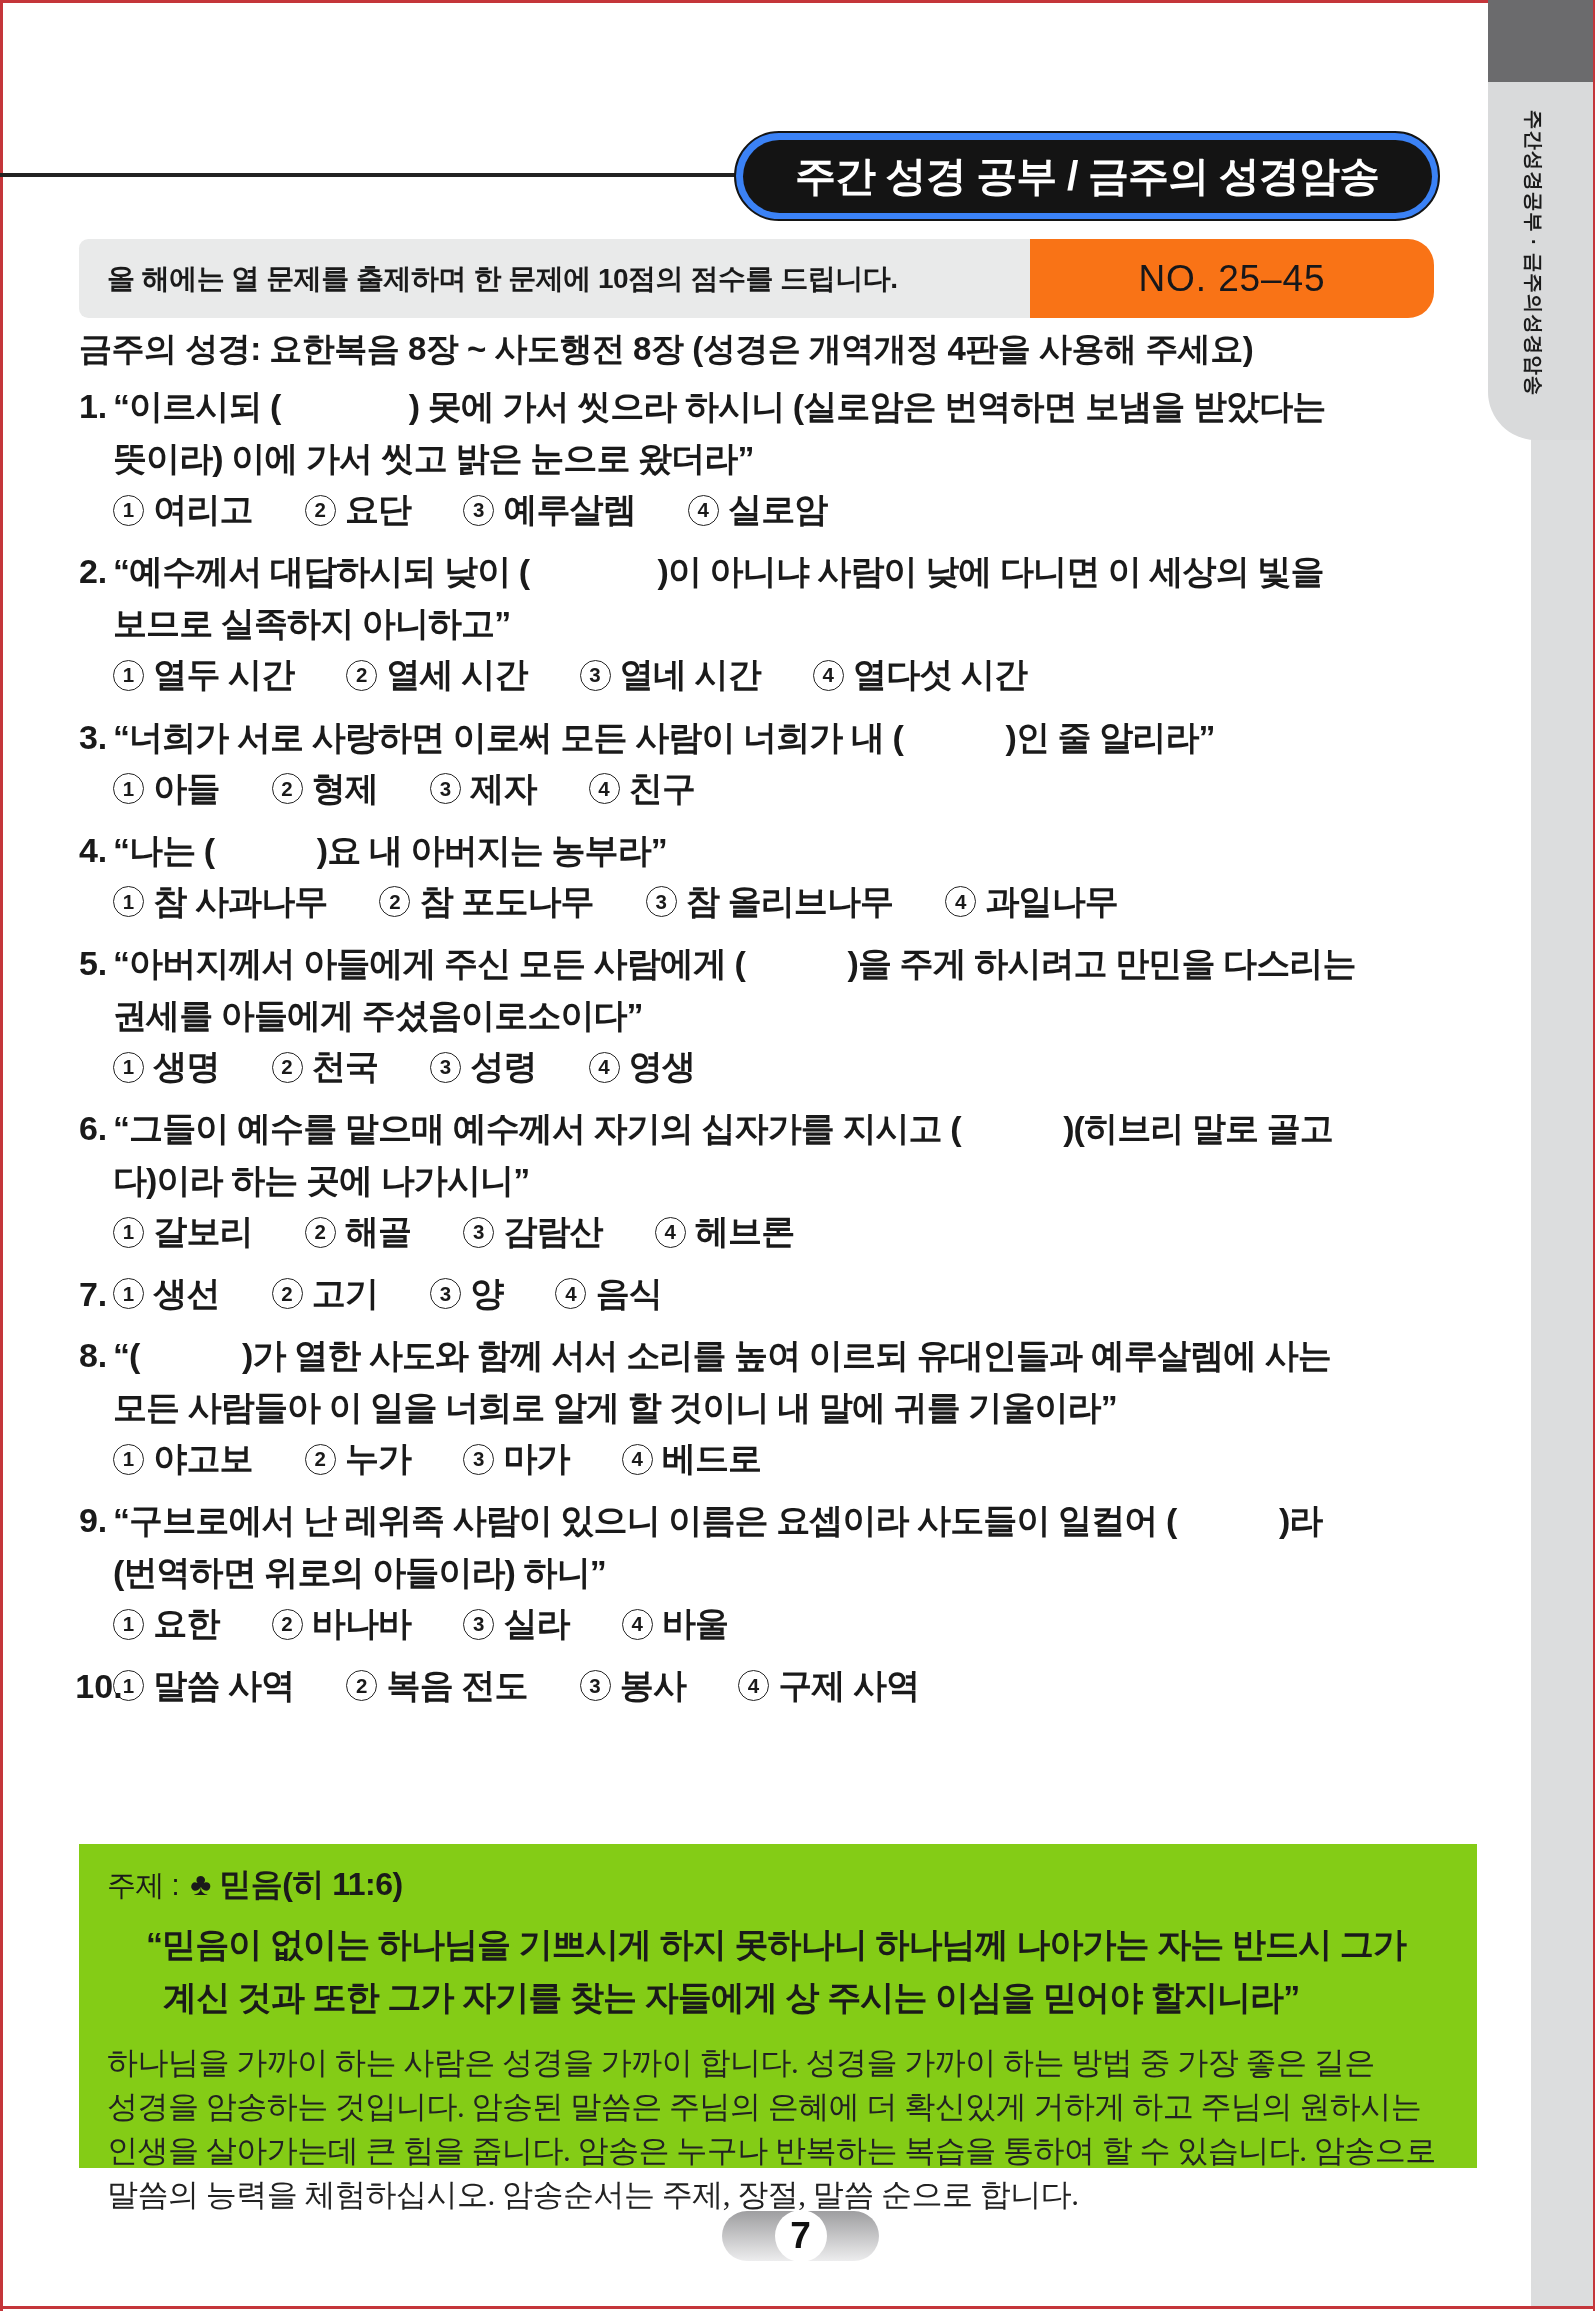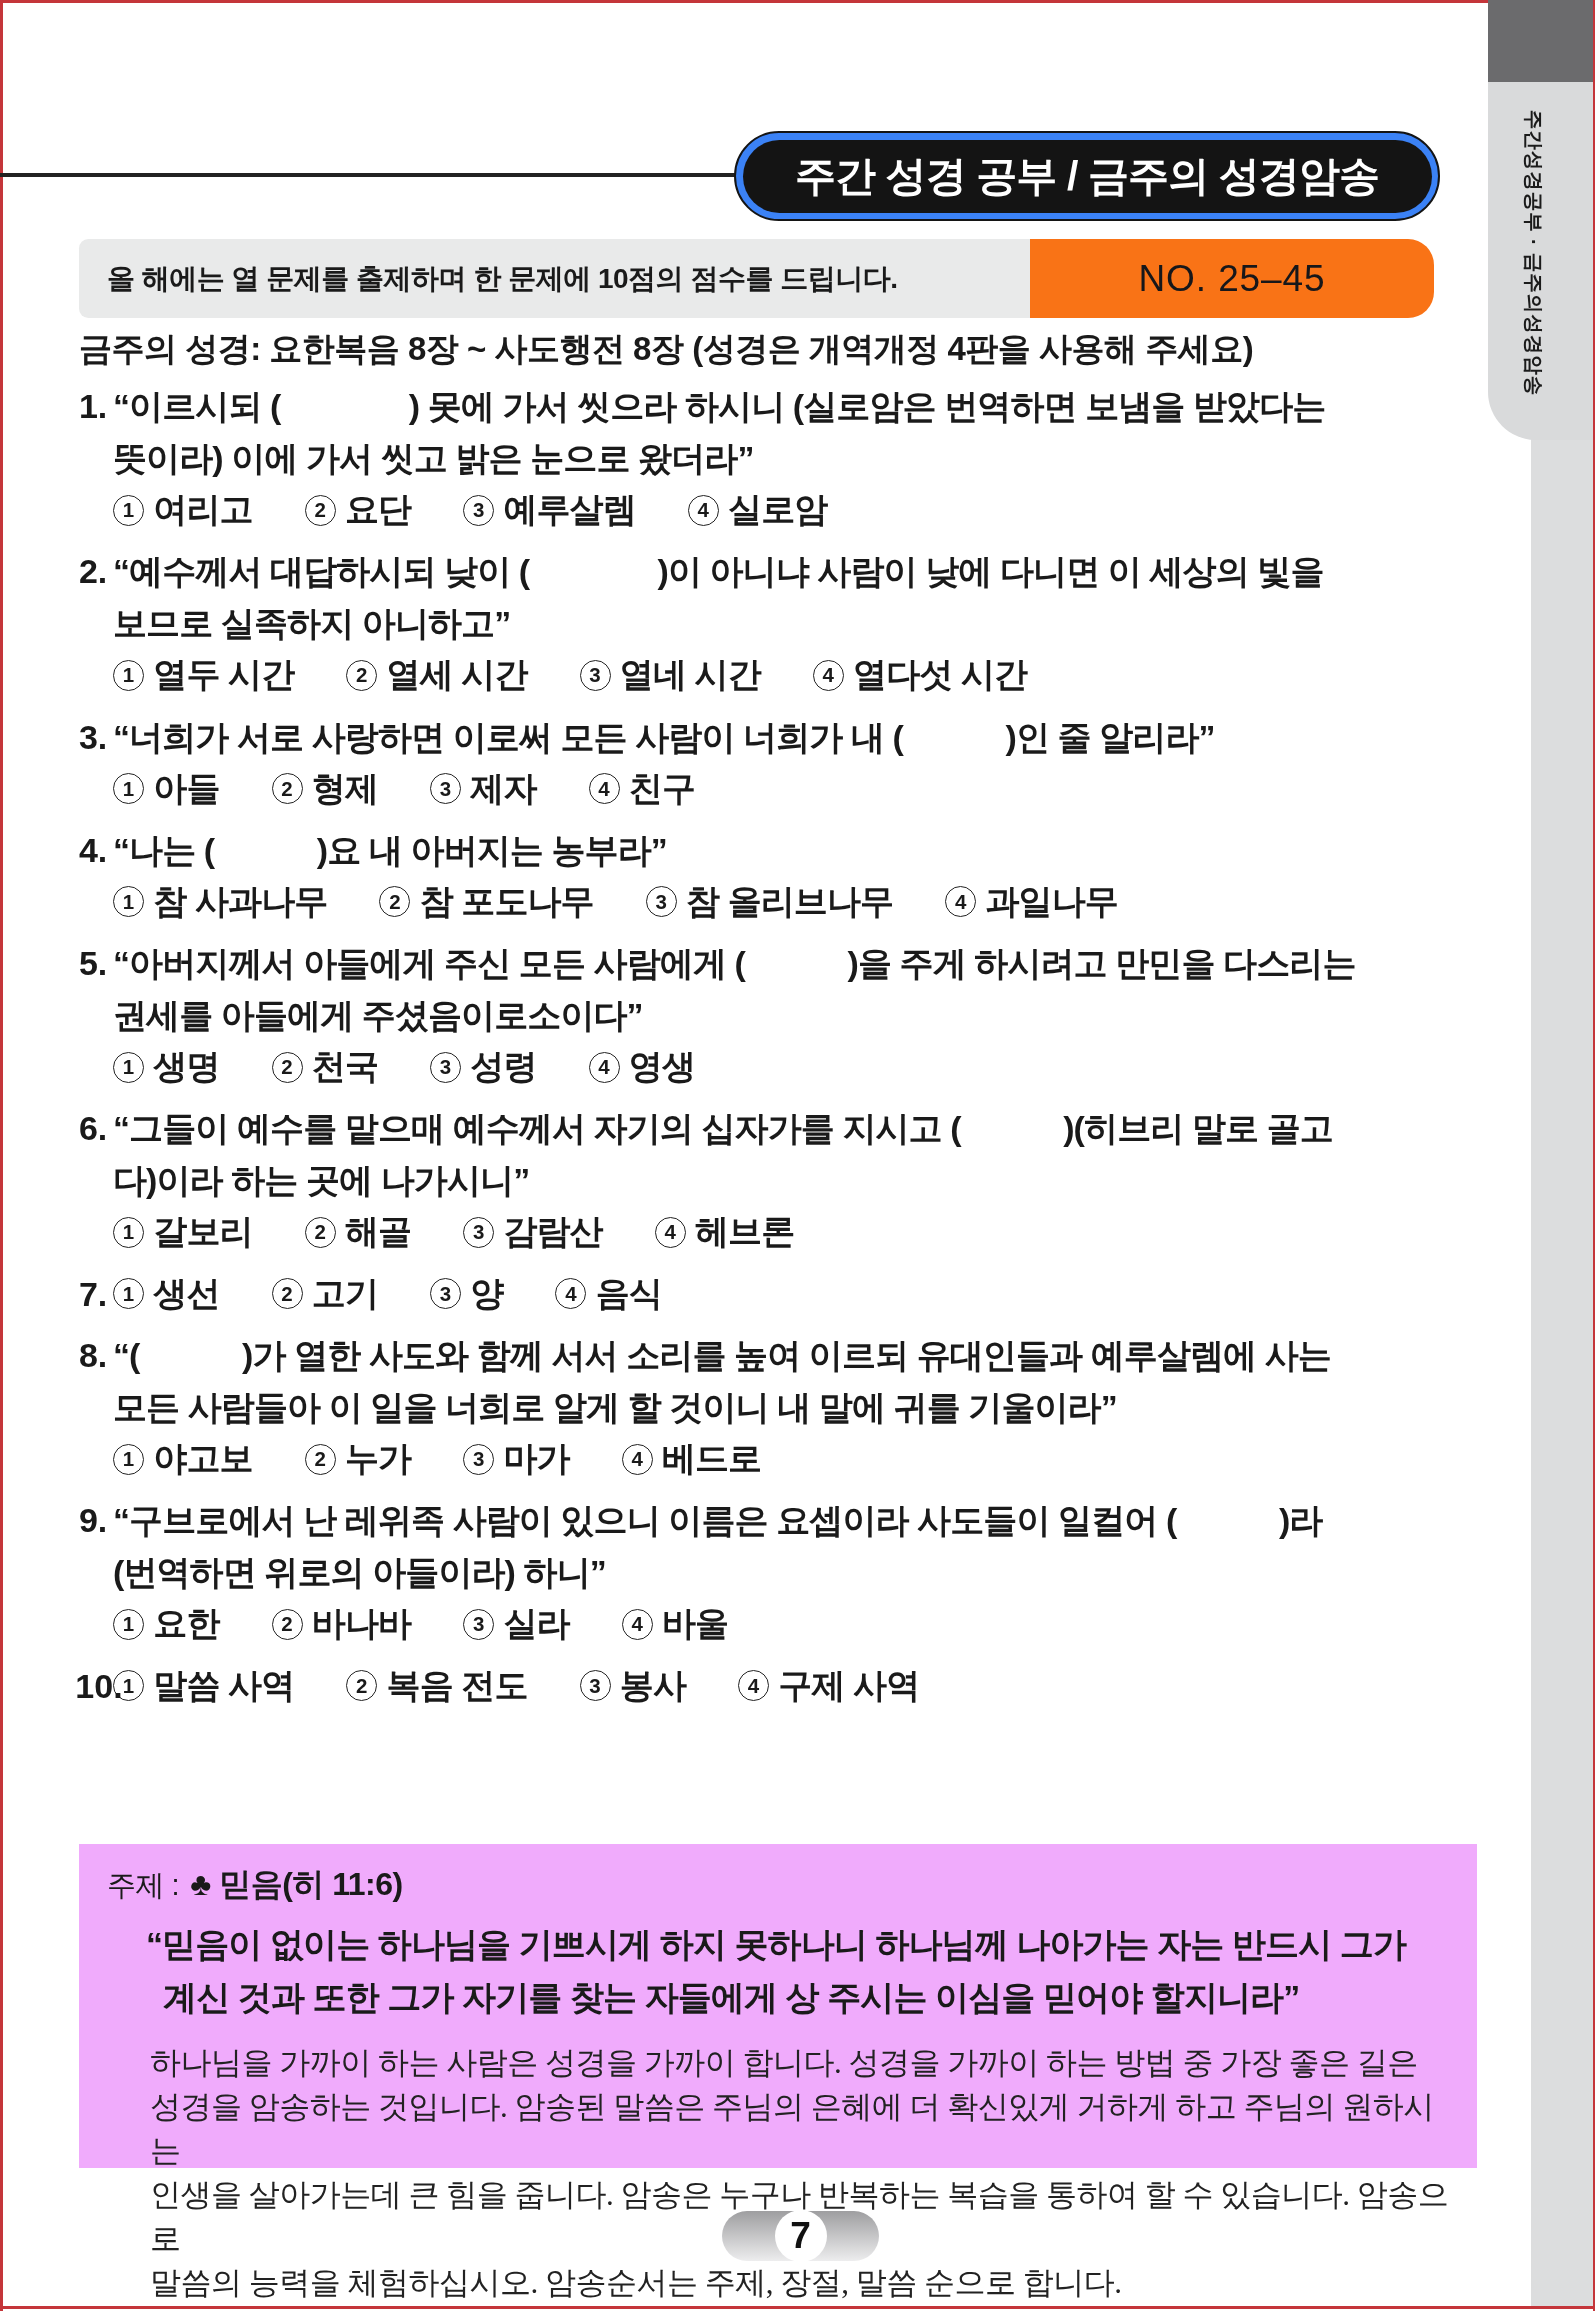--- a/index.html
+++ b/index.html
@@ -63,34 +63,34 @@
   .opt{display:flex;align-items:center;margin-right:52px;}
   .opt-num{
     flex:0 0 auto;width:31px;height:31px;border:1.9px solid #222;border-radius:50%;
     display:inline-flex;align-items:center;justify-content:center;
     font-size:20.5px;font-weight:600;margin-right:9.3px;box-sizing:border-box;
   }
   .opt-label{font-size:34px;font-weight:700;letter-spacing:-0.9px;white-space:nowrap;}
 
   
   .theme-box{
-    position:absolute;left:79px;top:1844px;width:1398px;height:324px;background:#f0abfc;
+    position:absolute;left:79px;top:1844px;width:1398px;height:324px;background:#84cc16;
     box-sizing:border-box;padding:18.6px 28px 0 28px;
   }
   .theme-head{display:flex;align-items:baseline;}
   .theme-label{font-size:29px;font-weight:400;letter-spacing:-0.5px;margin-right:11.2px;}
   .theme-title{font-size:32px;font-weight:800;letter-spacing:-0.5px;}
   .theme-verse{
     margin:11.2px 0 0 39px;font-size:34px;font-weight:700;line-height:53px;
     letter-spacing:-0.9px;white-space:pre-wrap;
   }
   .theme-paragraph{
     margin-top:17px;font-family:"Liberation Serif","DejaVu Serif",serif;
     font-size:31px;font-weight:400;line-height:44px;letter-spacing:-0.5px;
-    color:#222;white-space:pre-wrap;margin-left:43px;
+    color:#222;white-space:pre-wrap;
   }
 
   
   .page-pill{
     position:absolute;left:722px;top:2211px;width:157px;height:50px;border-radius:25px;
     background:linear-gradient(#9e9ea0,#ededee);
     display:flex;align-items:center;justify-content:center;
   }
   .page-circle{
     width:52px;height:52px;border-radius:50%;background:#ffffff;

